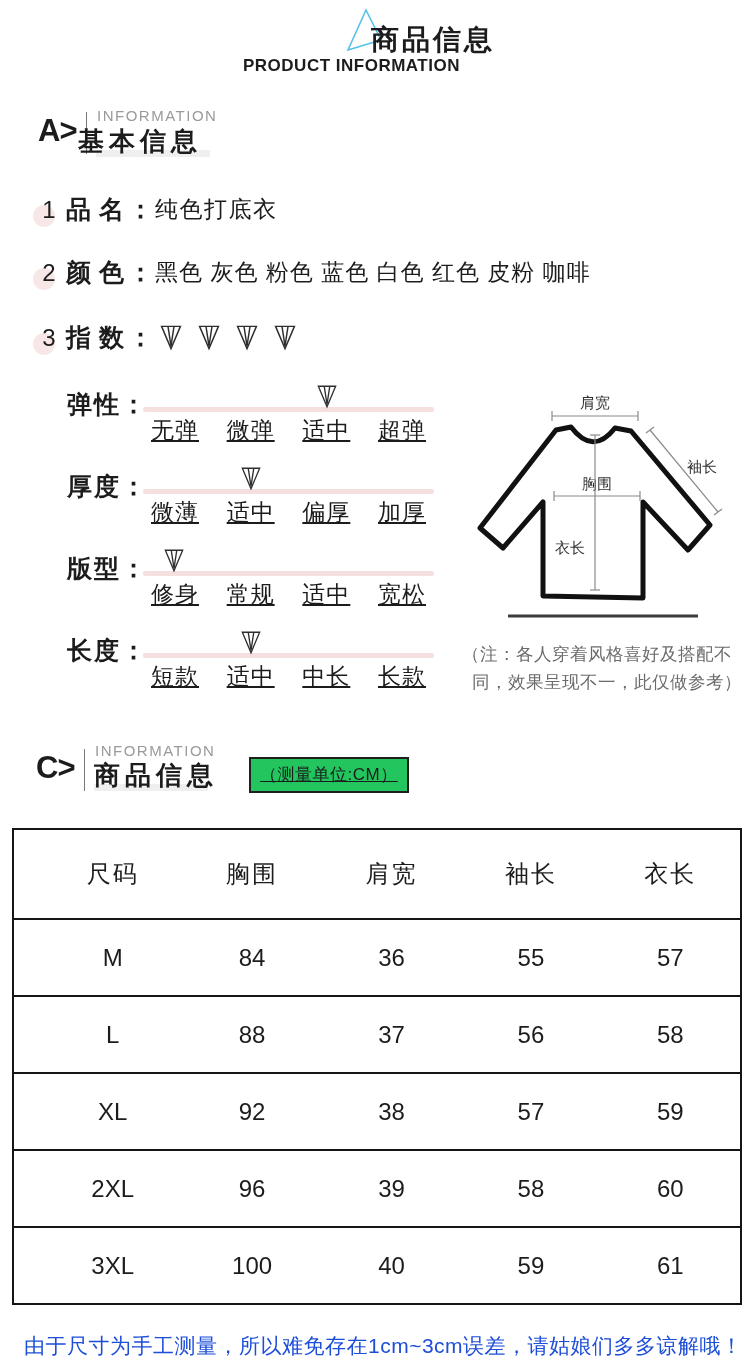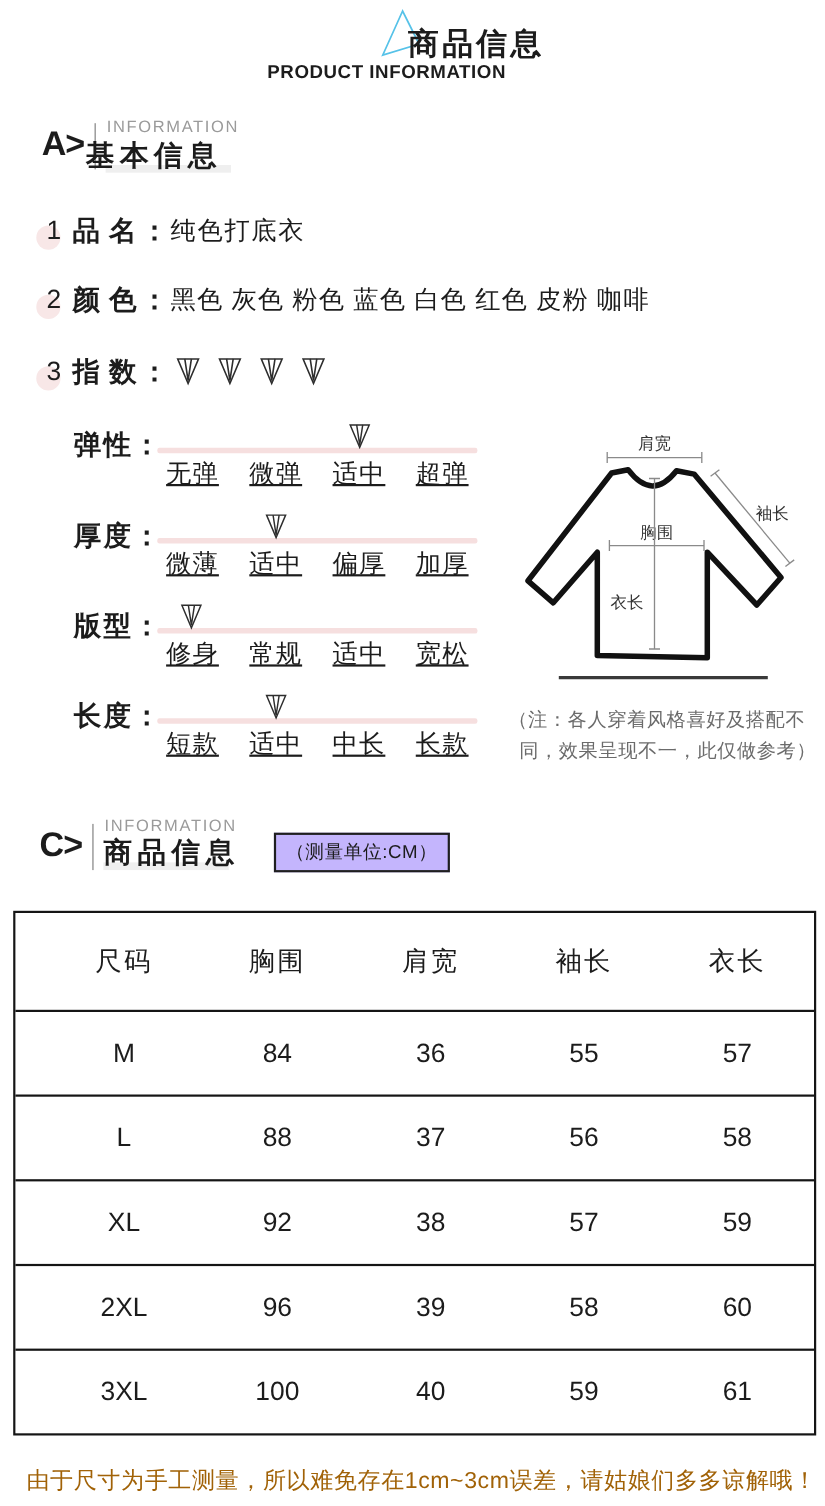--- a/index.html
+++ b/index.html
@@ -45,31 +45,31 @@
   .diagram{left:468px;top:380px;}
   .shirt{fill:#ffffff;stroke:#111111;stroke-width:5;stroke-linejoin:round;}
   .meas{stroke:#8a8a8a;stroke-width:1.2;fill:none;}
   .meas-label{font-size:15px;fill:#333333;font-weight:500;}
   .diag-divider{stroke:#3a3a3a;stroke-width:3;}
   .diag-note{left:462px;top:640px;width:296px;font-size:17.5px;color:#6b6b6b;line-height:28px;letter-spacing:0.5px;}
   .diag-note .l2{padding-left:10px;}
 
   
   .unit-badge{left:249px;top:757px;border:2px solid #1f1f1f;font-size:17px;letter-spacing:0.5px;
-    padding:5px 9px;line-height:22px;color:#1c1c1c;background:#c4b5fd;}
+    padding:5px 9px;line-height:22px;color:#1c1c1c;background:#22c55e;text-decoration:underline;}
 
   
   .size-table{left:12px;top:828px;width:726px;border:2.5px solid #151515;background:#fff;}
   .trow{display:flex;border-top:2px solid #151515;height:75px;padding-left:29px;}
   .trow.header{border-top:none;height:88px;}
   .tcell{flex:1;display:flex;align-items:center;justify-content:center;font-size:24px;}
   .trow.header .tcell{font-weight:500;letter-spacing:2px;}
 
   
-  .footer-note{left:24px;top:1332px;font-size:21px;letter-spacing:0.5px;color:#a16207;font-weight:500;white-space:nowrap;}
+  .footer-note{left:24px;top:1332px;font-size:21px;letter-spacing:0.5px;color:#1d4ed8;font-weight:500;white-space:nowrap;}
 </style>
 </head>
 <body>
 
 <div class="canvas">
 
   <svg class="abs hdr-tri" width="42" height="46" viewBox="0 0 42 46">
     <polygon points="22,3 4,43 37,33" fill="none" stroke="#56c2e8" stroke-width="1.6"></polygon>
   </svg>
   <div class="abs hdr-title">商品信息</div>

